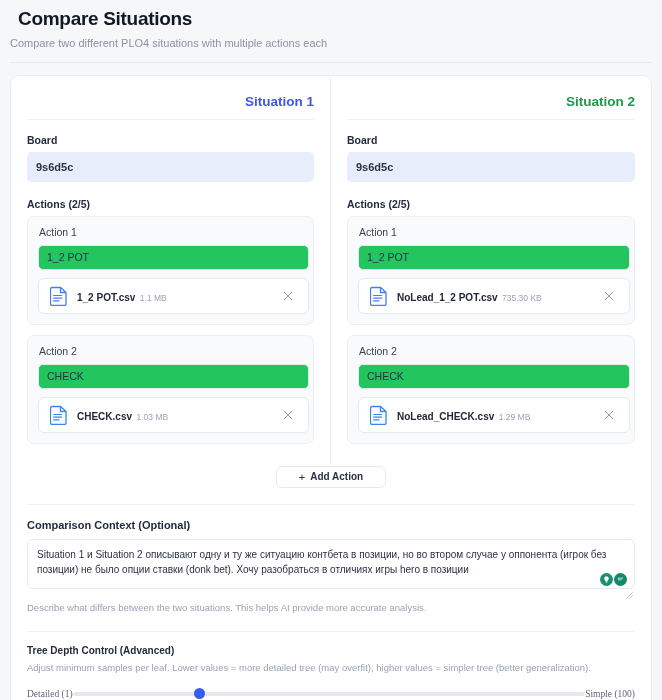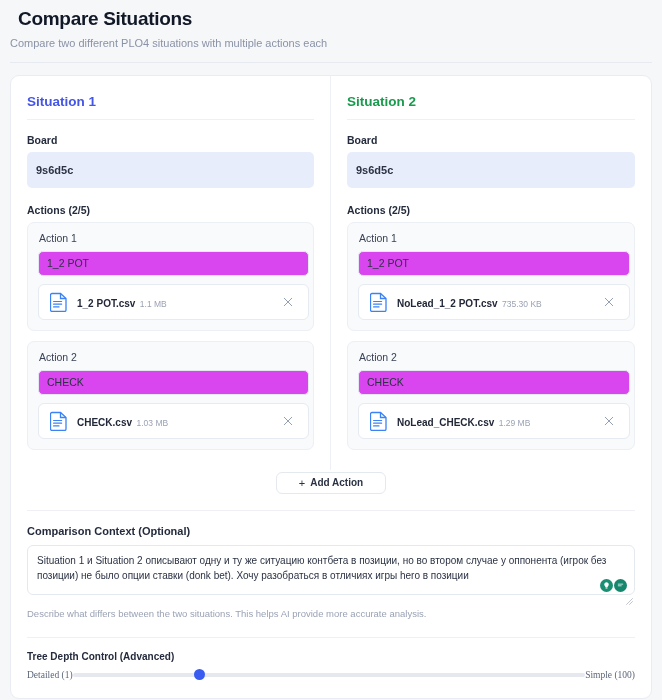--- a/index.html
+++ b/index.html
@@ -28,32 +28,32 @@
     background: #ffffff;
     border: 1px solid #e9ecf2;
     border-radius: 9px;
     padding: 0;
   }
 
   .columns { display: flex; }
   .column { width: 50%; padding: 18px 16px 10px 16px; }
   .column.left { border-right: 1px solid #eef0f5; }
 
-  .situation-title { font-size: 13.5px; font-weight: bold; margin: 0 0 10px 0; }
+  .situation-title { font-size: 13.5px; font-weight: bold; margin: 0 0 10px 0; text-align: right; }
   .situation-title.blue  { color: #4356e8; }
   .situation-title.green { color: #1a9a4d; }
   .title-rule { height: 1px; background: #eef0f5; margin: 0 0 14px 0; }
 
   .field-label {
     font-size: 10.5px; font-weight: bold; color: #242b3d;
     margin: 0 0 6px 0; display: block;
   }
 
   .board-input {
-    width: 100%; height: 36px;
+    width: 100%; height: 30px;
     background: #e7edfb;
     border: none; border-radius: 5px;
     padding: 0 9px;
     font-family: "Liberation Sans", sans-serif;
     font-size: 11px; font-weight: bold; color: #2b3243;
     outline: none;
   }
 
   .actions-label { margin-top: 16px; }
 
@@ -61,21 +61,21 @@
     background: #f8fafc;
     border: 1px solid #eceff4;
     border-radius: 7px;
     padding: 9px 4px 10px 10px;
     margin-bottom: 10px;
   }
   .action-heading { font-size: 10.5px; color: #3a4255; margin: 0 0 7px 1px; }
 
   .action-input {
     width: 100%; height: 25px;
-    background: #d946ef;
+    background: #22c55e;
     border: 1px solid #e4e8ef;
     border-radius: 5px;
     padding: 0 8px;
     font-family: "Liberation Sans", sans-serif;
     font-size: 10.5px; color: #2b3243;
     outline: none;
   }
 
   .file-chip {
     display: flex; align-items: center;
@@ -322,20 +322,21 @@
         </svg>
       </span>
     </div>
     <p class="context-help">Describe what differs between the two situations. This helps AI provide more accurate analysis.</p>
   </div>
 
   <div class="depth-rule"></div>
 
   <div class="depth-section">
     <div class="depth-title">Tree Depth Control (Advanced)</div>
+    <p class="depth-help">Adjust minimum samples per leaf. Lower values = more detailed tree (may overfit), higher values = simpler tree (better generalization).</p>
 
     <div class="slider-row">
       <span class="slider-edge-label">Detailed (1)</span>
       <span class="slider-track-wrap">
         <span class="slider-track"></span>
         <span class="slider-thumb" style="left: 24.62%;"></span>
       </span>
       <span class="slider-edge-label">Simple (100)</span>
     </div>
 

